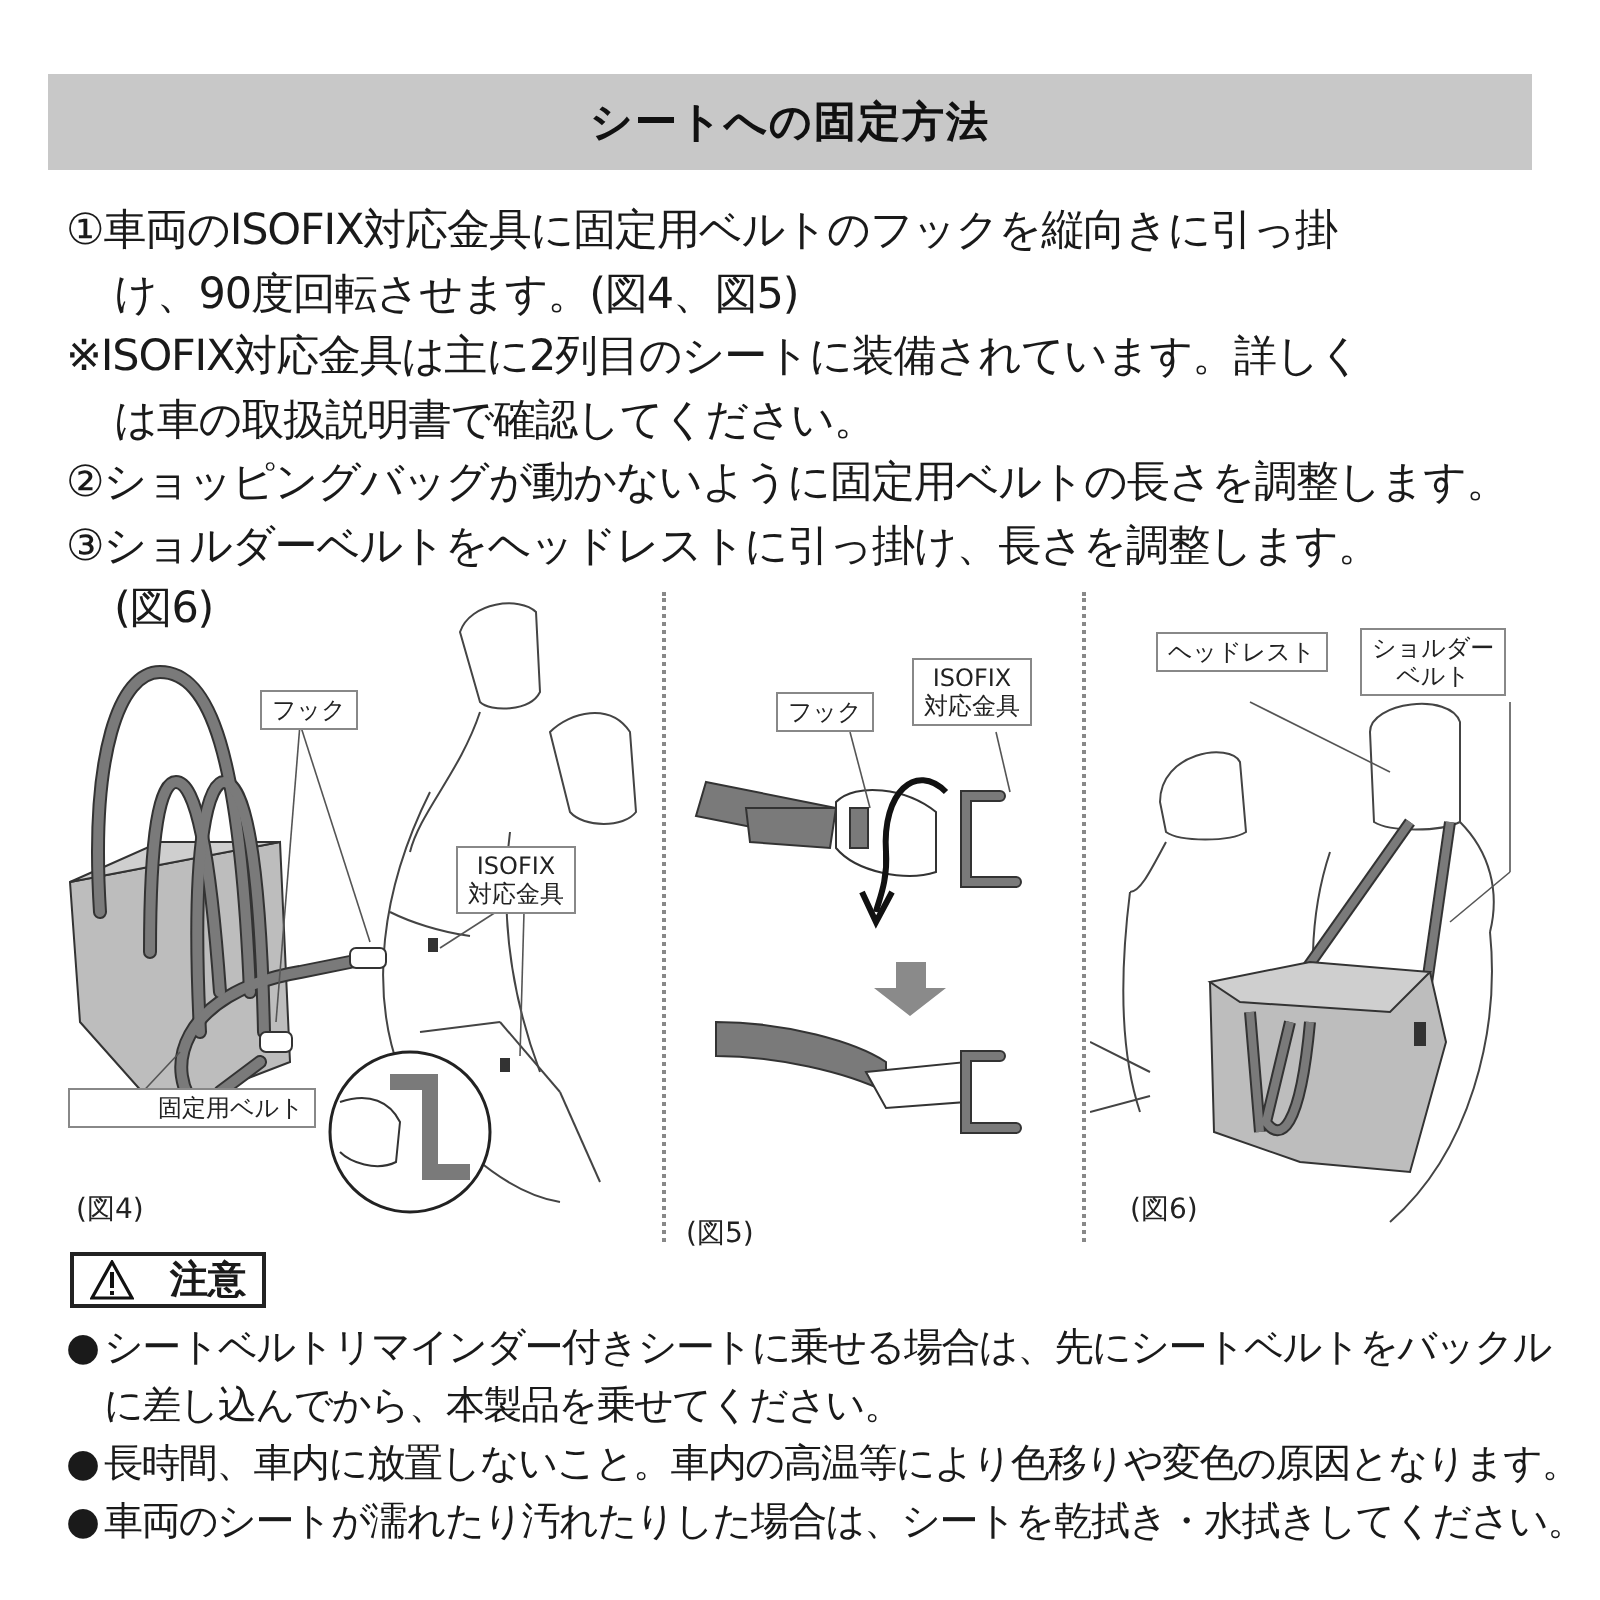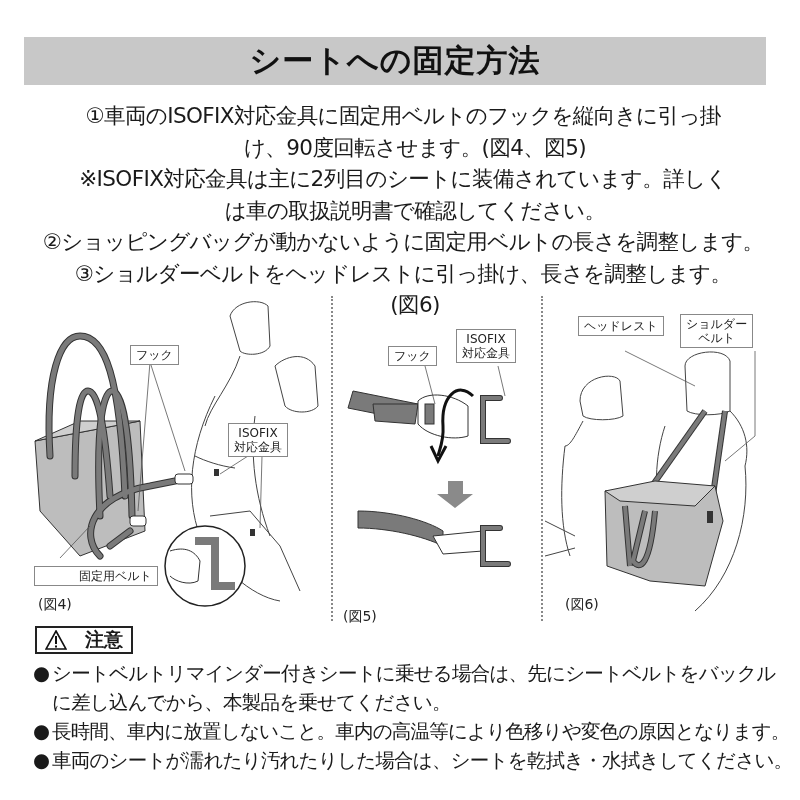--- a/index.html
+++ b/index.html
@@ -1,22 +1,22 @@
 <!DOCTYPE html>
 <html><head>
 <meta charset="utf-8">
 <style>
   html, body { margin:0; padding:0; background:#ffffff; }
   body { width:800px; height:800px; position:relative; overflow:hidden;
          font-family:"DejaVu Sans", sans-serif; color:#1a1a1a; }
   .title-bar { position:absolute; left:24px; top:37px; width:742px; height:48px;
                background:#c8c8c8; display:flex; align-items:center; justify-content:center; }
-  .title-bar h1 { margin:0; font-size:31px; font-weight:bold; letter-spacing:1px; color:#111; }
+  .title-bar h1 { margin:0; font-size:21px; font-weight:bold; letter-spacing:1px; color:#111; }
   .steps { position:absolute; left:33px; top:100px; width:740px; }
-  .line { font-size:21.5px; line-height:31.5px; white-space:nowrap; letter-spacing:-0.6px;text-align:center; }
+  .line { font-size:21.5px; line-height:31.5px; white-space:nowrap; letter-spacing:-0.6px; }
   .indent { padding-left:24px; }
   .figs { position:absolute; left:20px; top:296px; width:765px; height:325px; }
   .fig { position:absolute; top:0; height:325px; }
   .sep { position:absolute; top:0; height:325px; width:0; border-left:2px dotted #888; }
   .label-box { position:absolute; background:#fff; border:1.5px solid #888; font-size:12px;
                text-align:center; line-height:14px; padding:2px 5px; color:#222; white-space:nowrap; }
   .fig-cap { position:absolute; font-size:14px; color:#222; }
   .caution { position:absolute; left:35px; top:626px; width:98px; height:28px; border:2px solid #222;
              display:flex; align-items:center; justify-content:center; gap:18px; box-sizing:border-box; }
   .caution .txt { font-size:19px; font-weight:bold; }
@@ -100,21 +100,21 @@
 
       <circle cx="185" cy="270" r="40" fill="#fff" stroke="#222" stroke-width="1.5"></circle>
       <path d="M175 245 L195 245 L195 290 L215 290" fill="none" stroke="#7a7a7a" stroke-width="8"></path>
       <path d="M150 255 C165 250,175 255,180 265 L178 285 C168 290,155 285,150 280" fill="#fff" stroke="#333"></path>
     </svg>
     <div class="label-box" style="left:110px;top:49px;">フック</div>
     <div class="label-box" style="left:208px;top:127px;">
       <div>ISOFIX</div>
       <div>対応金具</div>
     </div>
-    <div class="label-box" style="left:14px;top:270px;padding-left:44px;">固定用ベルト</div>
+    <div class="label-box" style="left:14px;top:248px;padding-left:44px;">固定用ベルト</div>
     <div class="fig-cap" style="left:18px;top:300px;">(図4)</div>
   </div>
 
   <div class="sep" style="left:311px;"></div>
 
   <div class="fig" style="left:313px;width:205px;">
     <svg width="205" height="325">
 
       <polygon points="20,95 85,108 80,125 15,112" fill="#7a7a7a" stroke="#333"></polygon>
       <polygon points="40,108 85,108 82,128 42,125" fill="#7a7a7a" stroke="#333"></polygon>

